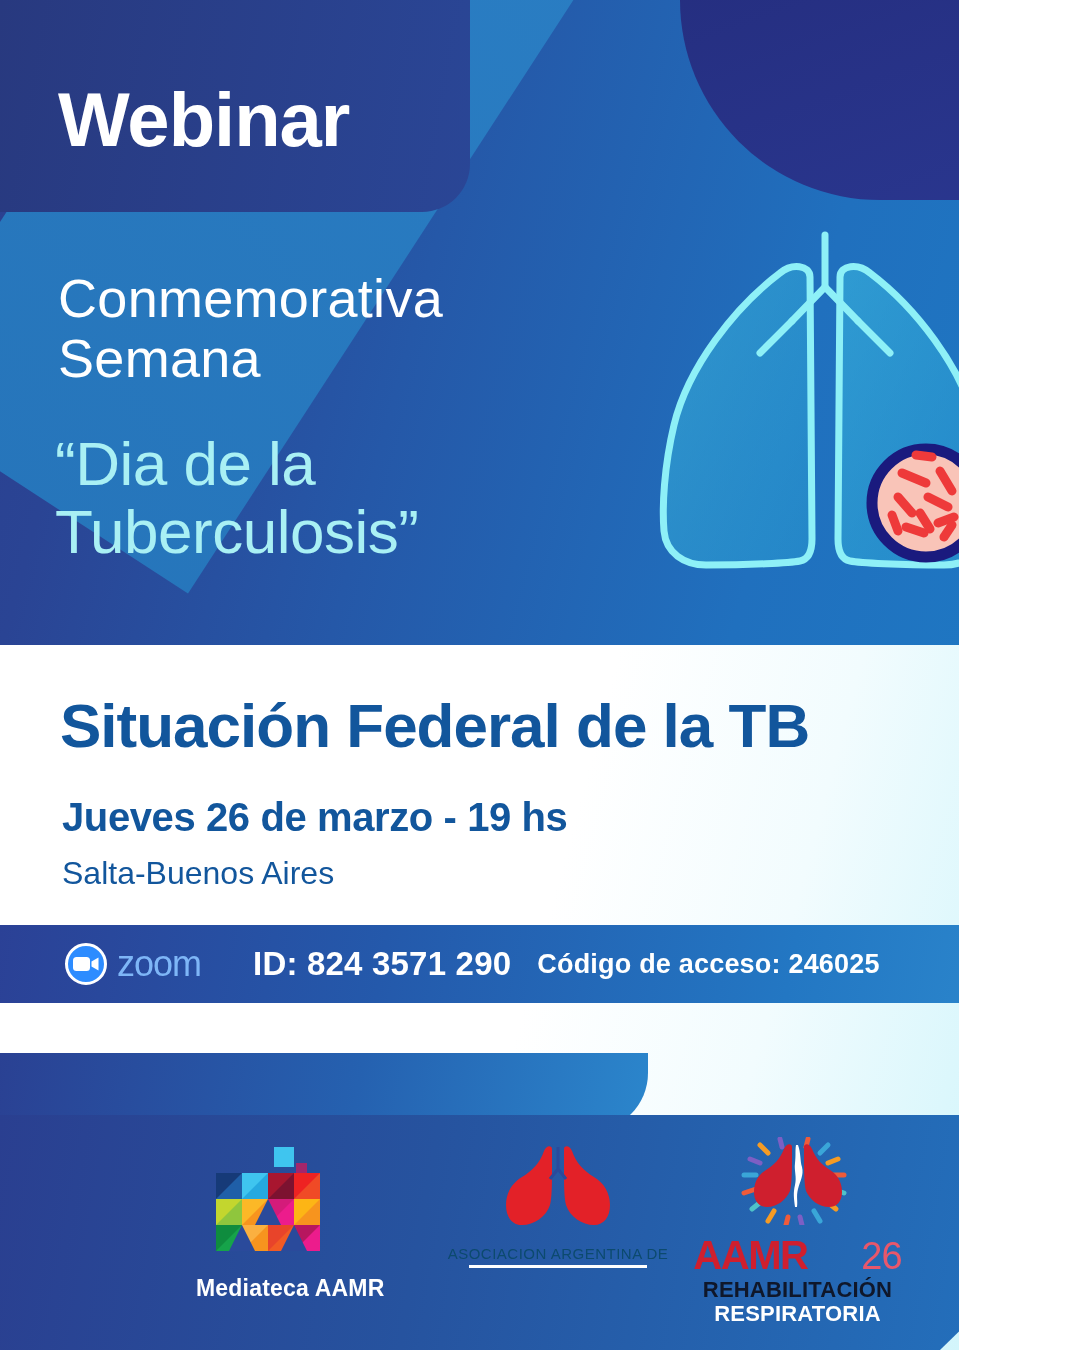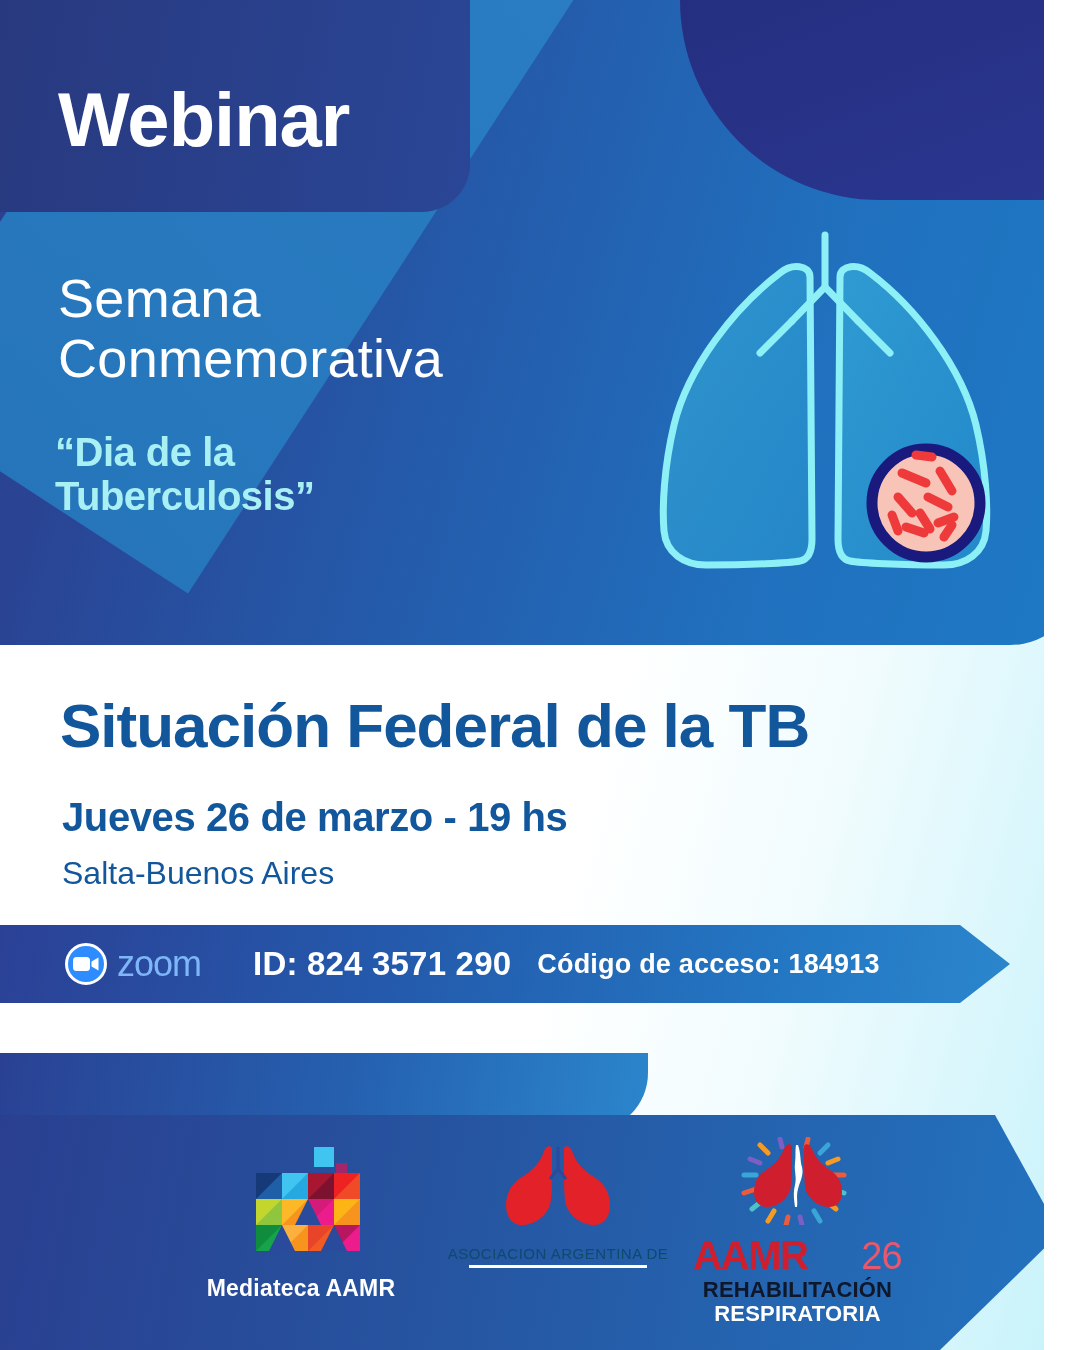--- a/index.html
+++ b/index.html
@@ -3,21 +3,21 @@
 <meta charset="utf-8">
 <style>
   * { margin:0; padding:0; box-sizing:border-box; }
   html,body { width:1080px; height:1350px; }
   body {
     font-family:"Liberation Sans", sans-serif;
     background:#ffffff;
     position:relative;
     overflow:hidden;
   }
-  .poster { position:relative; width:1044px; height:1350px; overflow:hidden; }
+  .poster { position:relative; width:959px; height:1350px; overflow:hidden; }
 
   
   .bg-white {
     position:absolute; left:0; top:0; width:1080px; height:1350px;
     background:linear-gradient(105deg,#ffffff 0%,#ffffff 55%,#f2fcfe 72%,#c5f2fa 100%);
   }
 
   
   .header-block {
     position:absolute; left:0; top:0; width:1080px; height:645px;
@@ -55,21 +55,21 @@
     font-size:76px; font-weight:bold; color:#ffffff;
     letter-spacing:-1px; line-height:1;
   }
   .semana {
     position:absolute; left:58px; top:268px;
     font-size:54px; font-weight:300; color:#ffffff;
     line-height:1.12; letter-spacing:.3px;
   }
   .tb-quote {
     position:absolute; left:55px; top:430px;
-    font-size:40px; font-weight:bold; color:#a9f0f4;
+    font-size:62px; font-weight:normal; color:#a9f0f4;
     line-height:1.1; letter-spacing:-.5px;
   }
 
   
   .lungs { position:absolute; left:640px; top:225px; width:400px; height:380px; }
 
   
   .main-title {
     position:absolute; left:60px; top:690px;
     font-size:62px; font-weight:bold; color:#12569c;
@@ -122,21 +122,21 @@
   .bottom-shape-big {
     position:absolute; left:0; top:1115px; width:1060px; height:235px;
     background:linear-gradient(100deg,#2a3f90 0%,#26539f 40%,#2373bf 100%);
     clip-path:polygon(0 0, 995px 0, 1060px 118px, 940px 235px, 0 235px);
     border-top-right-radius:0;
   }
 
   
   .logos { position:absolute; left:0; top:1135px; width:1060px; height:200px; }
 
-  .logo-med { position:absolute; left:196px; top:10px; width:210px; text-align:center; }
+  .logo-med { position:absolute; left:196px; top:10px; width:210px; }
   .logo-med-label {
     margin-top:16px; color:#ffffff; font-size:23px; font-weight:bold;
     letter-spacing:.2px;
   }
 
   .logo-aamr { position:absolute; left:443px; top:8px; width:230px; text-align:center; }
   .logo-aamr-l1 { color:#0c4a6e; font-size:15px; letter-spacing:.5px; margin-top:6px; }
   .logo-aamr-l2 { color:#fff; font-size:21px; letter-spacing:.5px; }
   .logo-aamr-rule { height:3px; background:#fff; margin:3px auto 0; width:178px; }
 
@@ -155,22 +155,22 @@
   <div class="bg-white"></div>
 
   <div class="header-block">
     <div class="header-diag"></div>
     <div class="navy-blob"></div>
     <div class="webinar-strip"></div>
 
     <div class="webinar-title">Webinar</div>
 
     <div class="semana">
+      <div>Conmemorativa</div>
       <div>Semana</div>
-      <div>Conmemorativa</div>
     </div>
 
     <div class="tb-quote">
       <div>“Dia de la</div>
       <div>Tuberculosis”</div>
     </div>
 
     <svg class="lungs" viewBox="0 0 400 380">
       <defs>
         <linearGradient id="lungfill" x1="0" y1="0" x2="1" y2="1">
@@ -218,21 +218,21 @@
     <div class="zoom-logo">
       <div class="zoom-circle">
         <svg width="26" height="16" viewBox="0 0 26 16">
           <rect x="0" y="1" width="17" height="14" rx="3.5" fill="#ffffff"></rect>
           <path d="M18.5 5.5 L25.5 1.5 L25.5 14.5 L18.5 10.5 Z" fill="#ffffff"></path>
         </svg>
       </div>
       <div class="zoom-word">zoom</div>
     </div>
     <div class="zoom-id">ID: 824 3571 290</div>
-    <div class="zoom-code">Código de acceso: 184913</div>
+    <div class="zoom-code">Código de acceso: 246025</div>
   </div>
 
   <div class="bottom-shape-small"></div>
   <div class="bottom-shape-big"></div>
 
   <div class="logos">
 
     <div class="logo-med">
       <svg width="130" height="110" viewBox="0 0 130 110">
 

